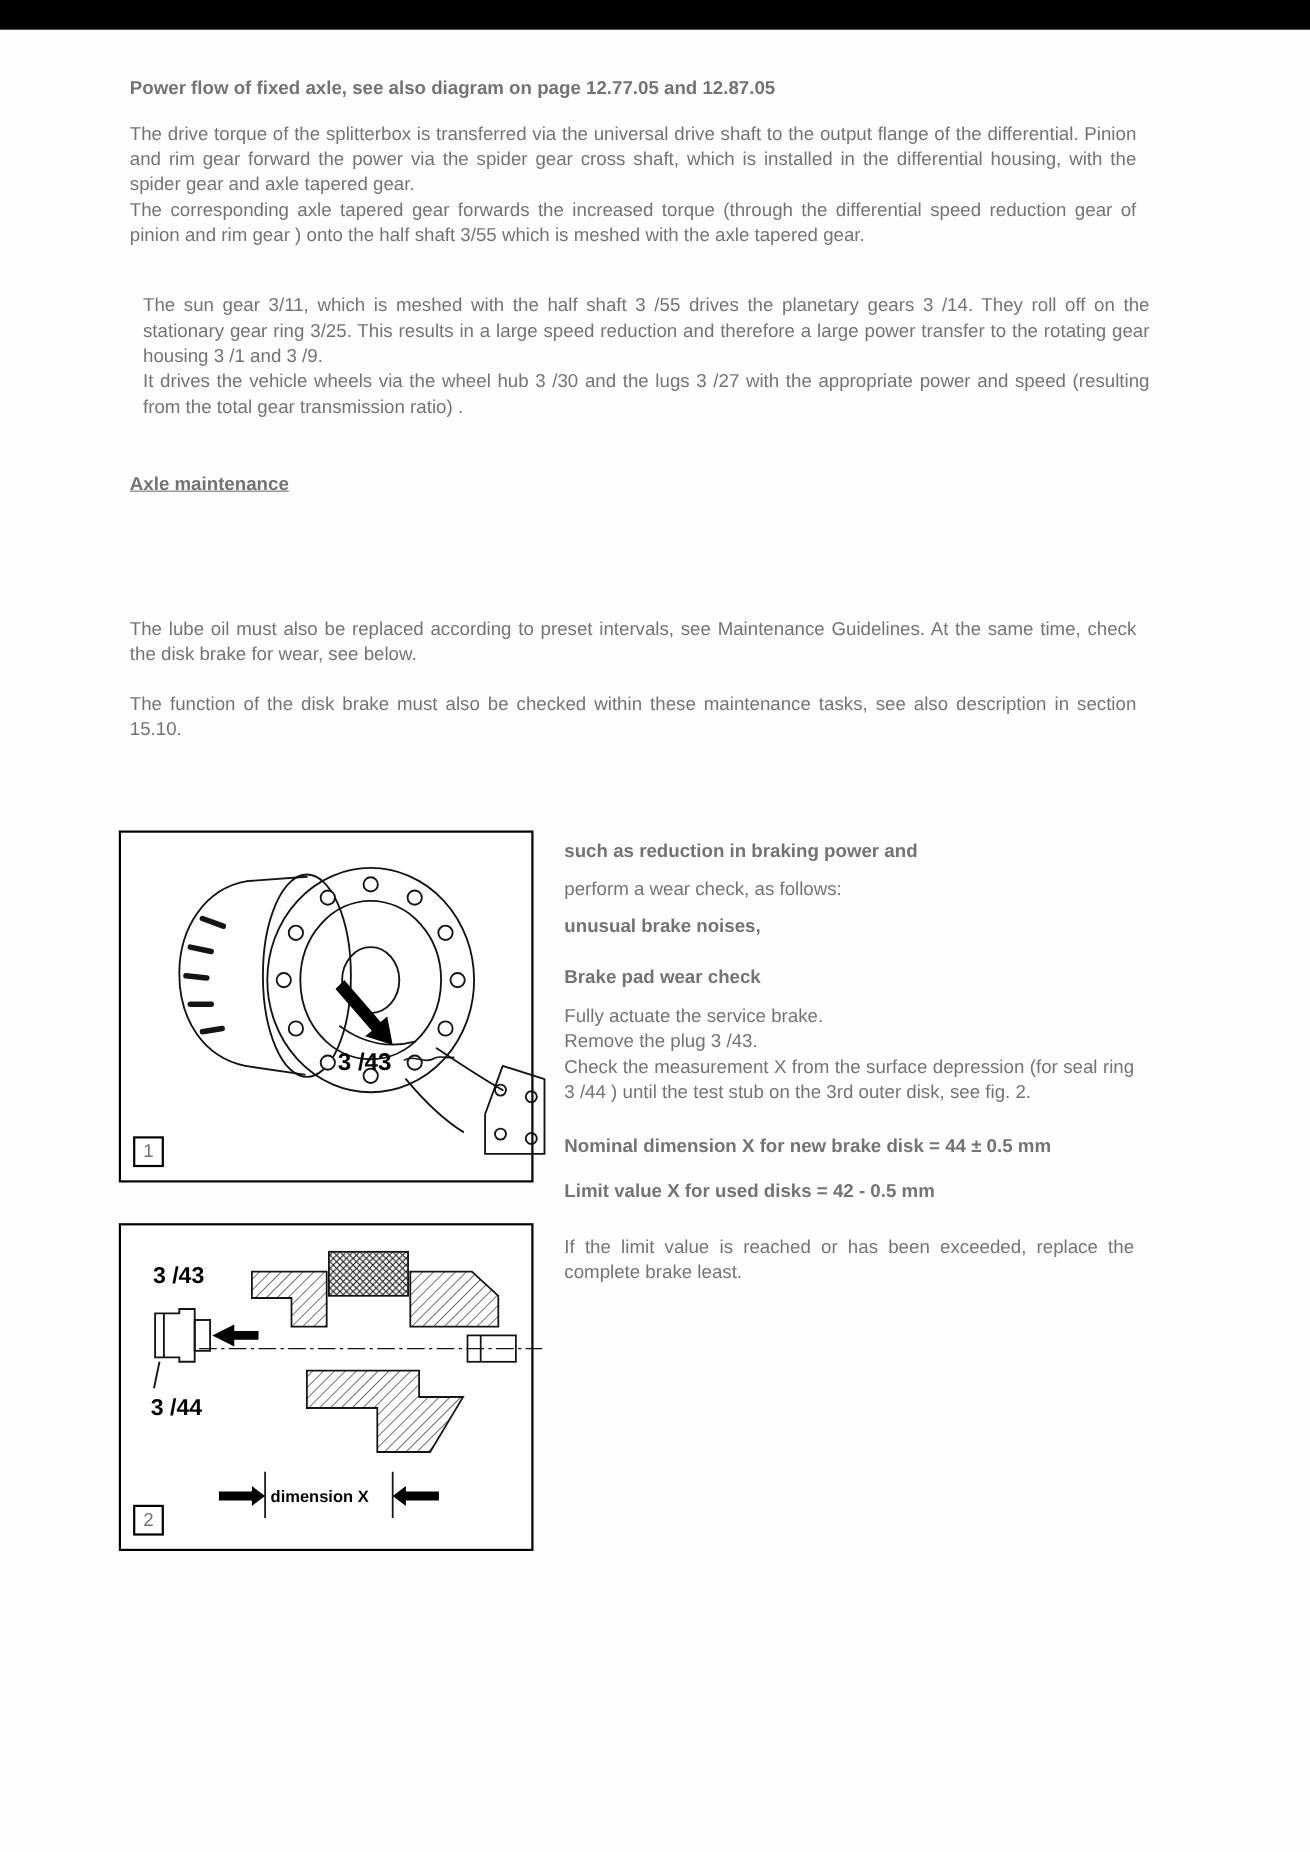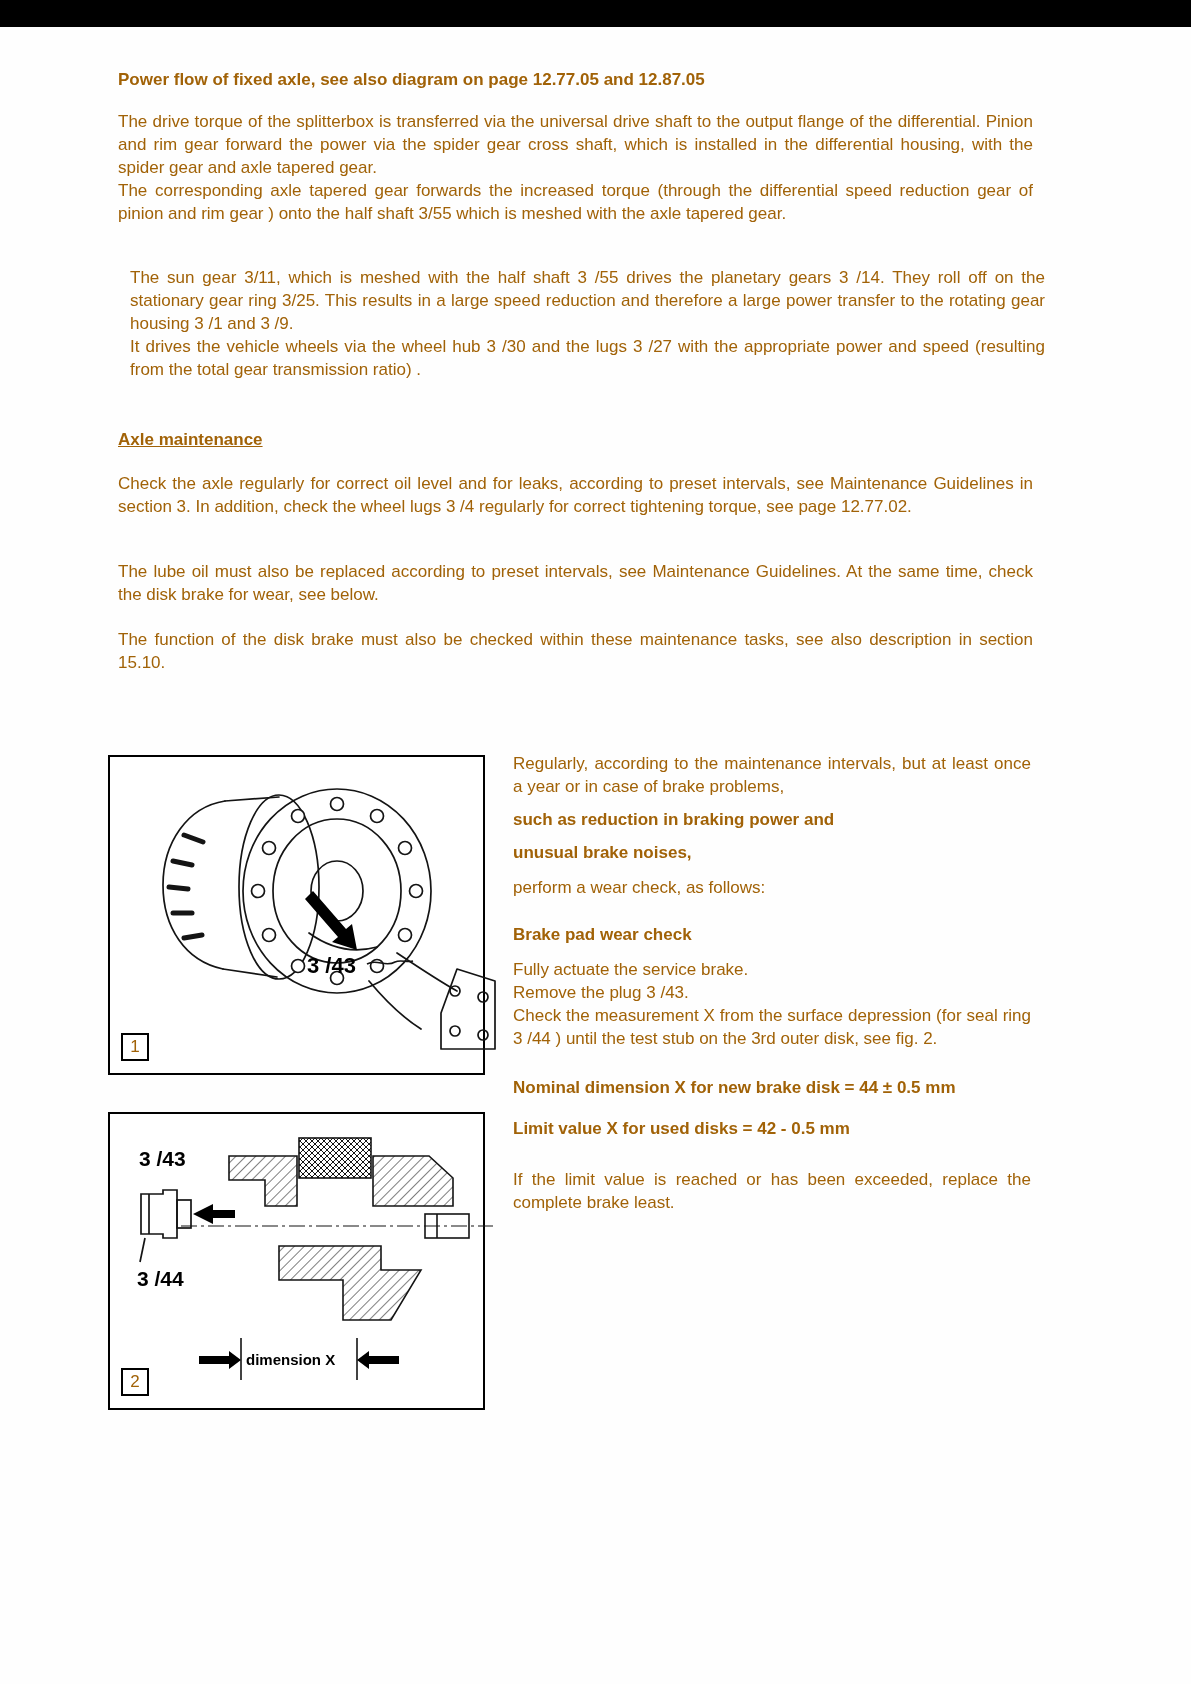--- a/index.html
+++ b/index.html
@@ -1,21 +1,21 @@
 <!DOCTYPE html>
 <html><head>
 <meta charset="utf-8">
 <style>
   * { margin:0; padding:0; box-sizing:border-box; }
   html, body { background:#ffffff; }
   .page {
     position:relative;
     width:1191px; height:1684px;
     background:#fefefe;
-    color:#a16207;
+    color:#737373;
     font-family:"Liberation Sans", sans-serif;
     overflow:hidden;
     margin:0 auto;
   }
   .topbar {
     position:absolute; left:0; top:0;
     width:1191px; height:27px;
     background:#000;
   }
   .abs { position:absolute; }
@@ -68,21 +68,20 @@
     <div class="body-text">The corresponding axle tapered gear forwards the increased torque (through the differential speed reduction gear of pinion and rim gear ) onto the half shaft 3/55 which is meshed with the axle tapered gear.</div>
   </div>
 
   <div class="abs" style="left:130px; top:266px; width:915px;">
     <div class="body-text">The sun gear 3/11, which is meshed with the half shaft 3 /55 drives the planetary gears 3 /14. They roll off on the stationary gear ring 3/25. This results in a large speed reduction and therefore a large power transfer to the rotating gear housing 3 /1 and 3 /9.</div>
     <div class="body-text">It drives the vehicle wheels via the wheel hub 3 /30 and the lugs 3 /27 with the appropriate power and speed (resulting from the total gear transmission ratio) .</div>
   </div>
 
   <div class="abs heading" style="left:118px; top:428px; width:915px;text-decoration:underline;">Axle maintenance</div>
 
-  <div class="abs body-text" style="left:118px; top:472px; width:915px;">Check the axle regularly for correct oil level and for leaks, according to preset intervals, see Maintenance Guidelines in section 3. In addition, check the wheel lugs 3 /4 regularly for correct tightening torque, see page 12.77.02.</div>
 
   <div class="abs body-text" style="left:118px; top:560px; width:915px;">The lube oil must also be replaced according to preset intervals, see Maintenance Guidelines. At the same time, check the disk brake for wear, see below.</div>
 
   <div class="abs body-text" style="left:118px; top:628px; width:915px;">The function of the disk brake must also be checked within these maintenance tasks, see also description in section 15.10.</div>
 
   <div class="figure-box" style="left:108px; top:755px; width:377px; height:320px;">
     <svg width="373" height="315" viewBox="0 0 373 315">
       <g fill="none" stroke="#141414" stroke-width="1.7" stroke-linejoin="round" stroke-linecap="round">
 
         <path d="M96 44 C 58 50 34 86 34 128 C 34 170 56 204 94 212"></path>
@@ -174,24 +173,23 @@
         <line x1="228" y1="224" x2="228" y2="266"></line>
       </g>
       <polygon fill="#000" points="70,242 100,242 100,237 112,246 100,255 100,250 70,250"></polygon>
       <polygon fill="#000" points="270,242 240,242 240,237 228,246 240,255 240,250 270,250"></polygon>
       <text x="117" y="251" font-size="15" font-weight="bold">dimension X</text>
     </svg>
     <div class="fig-number">2</div>
   </div>
 
   <div class="right-col">
-    <div class="body-text">Regularly, according to the maintenance intervals, but at least once a year or in case of brake problems,</div>
     <div class="body-text bold mt10">such as reduction in braking power and</div>
+    <div class="body-text mt12">perform a wear check, as follows:</div>
     <div class="body-text bold mt10">unusual brake noises,</div>
-    <div class="body-text mt12">perform a wear check, as follows:</div>
     <div class="heading mt24">Brake pad wear check</div>
     <div class="mt12">
       <div class="body-text">Fully actuate the service brake.</div>
       <div class="body-text">Remove the plug 3 /43.</div>
       <div class="body-text">Check the measurement X from the surface depression (for seal ring 3 /44 ) until the test stub on the 3rd outer disk, see fig. 2.</div>
     </div>
     <div class="body-text bold mt26">Nominal dimension X for new brake disk = 44 ± 0.5 mm</div>
     <div class="body-text bold mt18">Limit value X for used disks = 42 - 0.5 mm</div>
     <div class="body-text mt28">If the limit value is reached or has been exceeded, replace the complete brake least.</div>
   </div>

